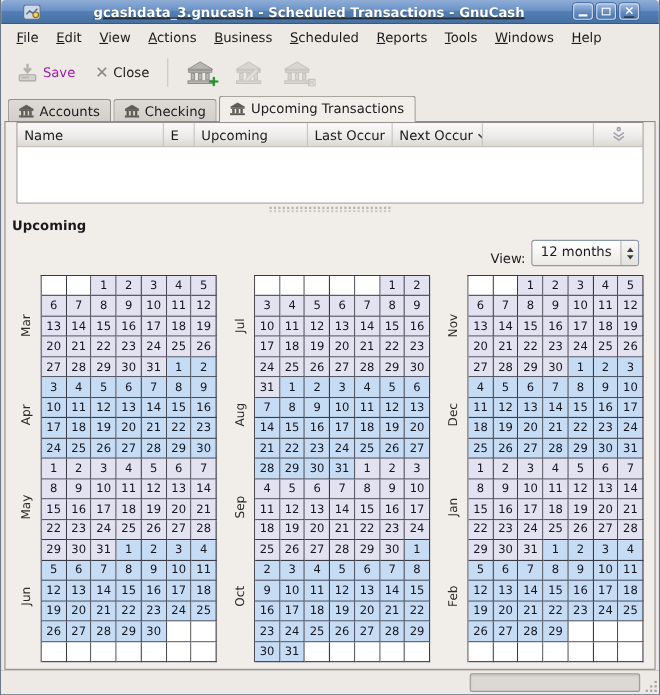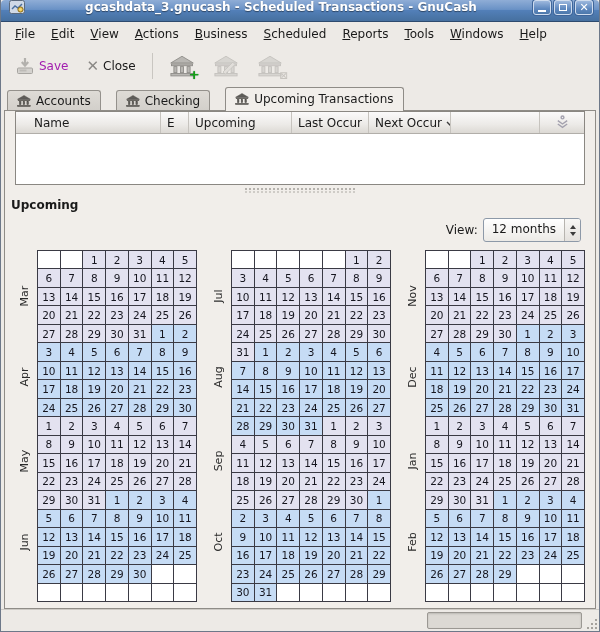--- a/index.html
+++ b/index.html
@@ -3,23 +3,23 @@
 <meta charset="utf-8">
 <style>
   * { box-sizing: border-box; margin: 0; padding: 0; }
   html,body { width:600px; height:632px; }
   body { font-family: "DejaVu Sans","Liberation Sans",sans-serif; font-size:12px; color:#1a1a1a; background:#555; }
 
   .window { width:600px; height:632px; display:flex; flex-direction:column; background:#EDEAE6;
             border:1px solid #6d7889; border-top:none; }
 
   
-  .titlebar { height:22px; flex:0 0 22px; display:flex; padding:0 6px;
+  .titlebar { height:22px; flex:0 0 22px; display:flex; align-items:center; padding:0 18px;
               background:linear-gradient(#8fadd6 0%, #6a92c6 45%, #527fb8 50%, #46709f 100%);
-              border-radius:4px 4px 0 0; border-bottom:1px solid #2d4a6e; }
+              border-radius:4px 4px 0 0; border-bottom:1px solid #2d4a6e;text-decoration:underline; }
   .win-icon { width:16px; height:14px; margin:0 4px 0 2px; flex:0 0 auto; }
   .title-text { flex:1; text-align:center; color:#fff; font-weight:bold; font-size:12px;
                 text-shadow:0 1px 1px rgba(0,0,0,.45); white-space:nowrap; overflow:hidden; }
   .win-btns { display:flex; gap:3px; }
   .win-btn { width:18px; height:15px; border-radius:3px; border:1px solid #cfdcee;
              background:linear-gradient(#9db8dd, #5e88bf 60%, #4c78ab);
              display:flex; align-items:center; justify-content:center; color:#fff;
              font-size:9px; line-height:1; box-shadow:0 0 0 1px #3f669a; cursor:pointer; }
   .glyph-min { width:8px; height:2px; background:#fff; margin-top:7px; }
   .glyph-max { width:8px; height:7px; border:1.5px solid #fff; }
@@ -40,56 +40,56 @@
   .tool-sep { width:1px; height:26px; background:#c9c6c1; margin:0 6px; }
   .sx-btn { position:relative; padding:5px 8px; }
   .badge { position:absolute; right:2px; bottom:1px; font-size:11px; font-weight:bold; line-height:1; }
   .badge.plus { color:#14a014; text-shadow:0 0 1px #063; font-size:13px; }
   .badge.box { color:#a9a6a1; font-size:10px; }
   .dim { opacity:.55; }
 
   
   .tabbar { height:24px; flex:0 0 24px; display:flex; align-items:flex-end; padding:0 0 0 6px;
             background:#EDEAE6; }
-  .tab { display:flex; align-items:center; gap:5px; padding:3px 9px 4px; margin-right:15px;
+  .tab { display:flex; align-items:center; gap:5px; padding:3px 9px 4px; margin-right:2px;
          background:linear-gradient(#dedbd6,#d2cfca); border:1px solid #94918c;
          border-bottom:none; border-radius:3px 3px 0 0; height:21px; cursor:pointer; }
   .tab.active { background:#F1EEEA; height:24px; position:relative; z-index:3; border-color:#8f8c87; }
   .tab .bank-sm { width:14px; height:12px; }
 
   
   .page { flex:1; background:#F1EEEA; border:1px solid #8f8c87; margin:0 3px;
           display:flex; flex-direction:column; overflow:hidden; position:relative; z-index:2; margin-top:-1px; }
 
   .section-heading { font-weight:bold; padding:3px 6px 2px; }
 
   
   .sx-table { margin:0 10px; border:1px solid #8a8782; background:#fff; height:74px;
               display:flex; flex-direction:column; }
   .thead { display:flex; height:22px; flex:0 0 22px;
            background:linear-gradient(#fbfafa,#eceae7 60%,#dcd9d4); border-bottom:1px solid #b1aea9; }
   .th { display:flex; align-items:center; padding:0 6px; border-right:1px solid #c6c3be;
         white-space:nowrap; overflow:hidden; cursor:pointer; }
   #thead-cols { display:flex; }
-  #thead-cols .th:nth-child(1){ width:133px;margin-left:12px; }
+  #thead-cols .th:nth-child(1){ width:133px; }
   #thead-cols .th:nth-child(2){ width:28px; }
   #thead-cols .th:nth-child(3){ width:103px; }
   #thead-cols .th:nth-child(4){ width:77px; }
   #thead-cols .th:nth-child(5){ width:82px; }
   .th .sort-arrow { margin-left:4px; display:inline-block; }
   .th-blank { flex:1; border-right:1px solid #c6c3be; }
   .th-chooser { width:44px; display:flex; align-items:center; justify-content:center; cursor:pointer; }
   .tbody { flex:1; background:#fff; }
 
   
   .splitter { height:10px; flex:0 0 10px; display:flex; align-items:center; justify-content:center; }
   .splitter-handle { width:110px; height:5px; border-top:2px dotted #b5b2ad; border-bottom:2px dotted #cfccc7; }
 
   
-  .view-row { display:flex; justify-content:flex-end; align-items:center; gap:5px; padding:4px 14px 6px; }
+  .view-row { display:flex; justify-content:flex-end; align-items:flex-end; gap:5px; padding:4px 14px 6px; }
   .combo { display:flex; align-items:stretch; border:1px solid #8d99a8; border-radius:3px;
            background:linear-gradient(#ffffff,#eceae6); height:24px; cursor:pointer; overflow:hidden; }
   .combo-text { padding:3px 8px 0 8px; }
   .combo-spin { width:16px; border-left:1px solid #b7b4af; display:flex; flex-direction:column;
                 align-items:center; justify-content:center; gap:3px; background:linear-gradient(#f8f7f5,#e4e1dd); }
   .arr-up { width:0; height:0; border-left:3.5px solid transparent; border-right:3.5px solid transparent;
             border-bottom:4px solid #3c3c3c; }
   .arr-dn { width:0; height:0; border-left:3.5px solid transparent; border-right:3.5px solid transparent;
             border-top:4px solid #3c3c3c; }
 

